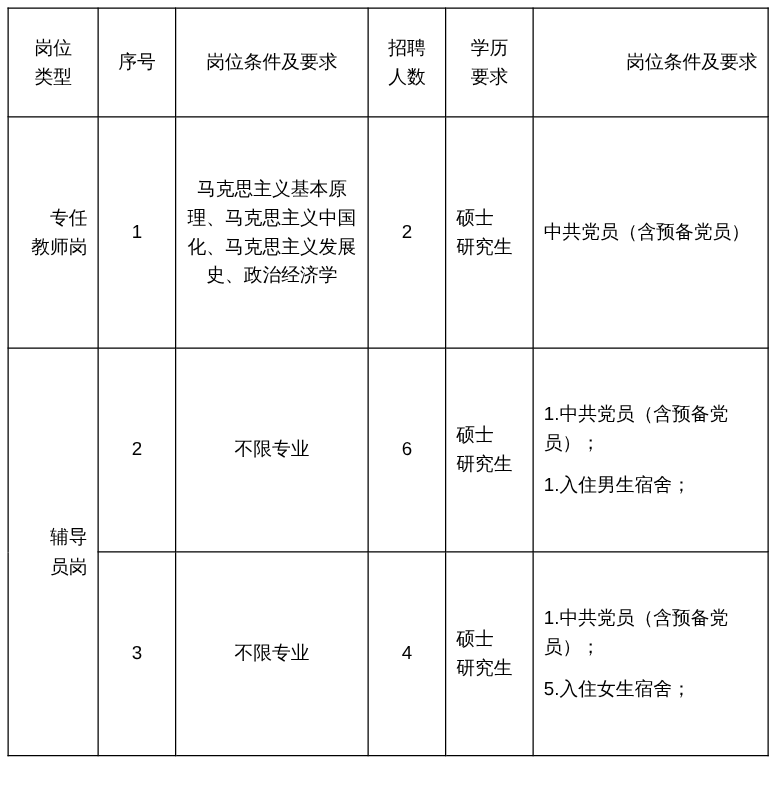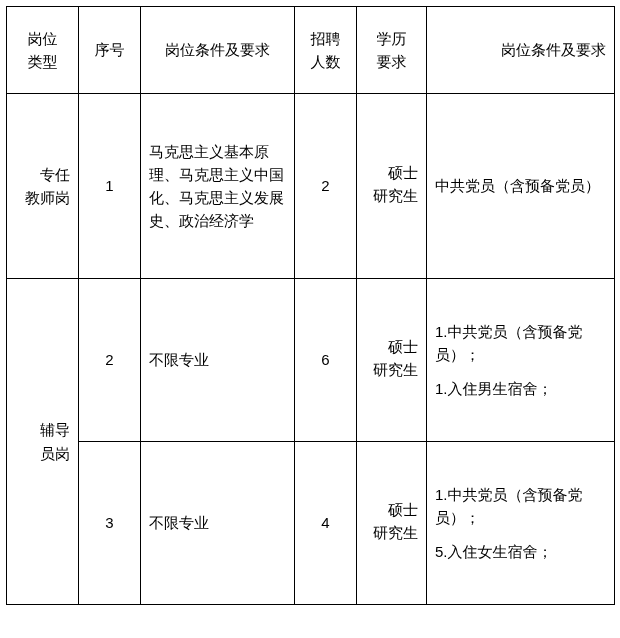--- a/index.html
+++ b/index.html
@@ -50,40 +50,39 @@
     font-size: 15px;
   }
   thead td.hdr-left {
     text-align: right;
   }
   .type-cell {
     text-align: right;
     font-size: 15px;
   }
   .major-cell {
-    text-align: left;
+    text-align: center;
     font-size: 15px;
     line-height: 1.75;
   }
   .req-cell {
     text-align: left;
     font-size: 15px;
     line-height: 1.75;
   }
   .req-cell p {
     margin: 0 0 10px 0;
   }
   .req-cell p:last-child {
     margin-bottom: 0;
   }
   .edu-cell {
-    text-align: right;
+    text-align: left;
     font-size: 15px;
     line-height: 1.75;
-    font-family: Liberation Mono, monospace;
   }
   .num-cell {
     text-align: center;
     font-size: 15px;
   }
   .row-tall td { height: 172px; }
   .row-mid td  { height: 150px; }
   .nowrap-break { white-space: pre-line; }
 </style>
 </head>

